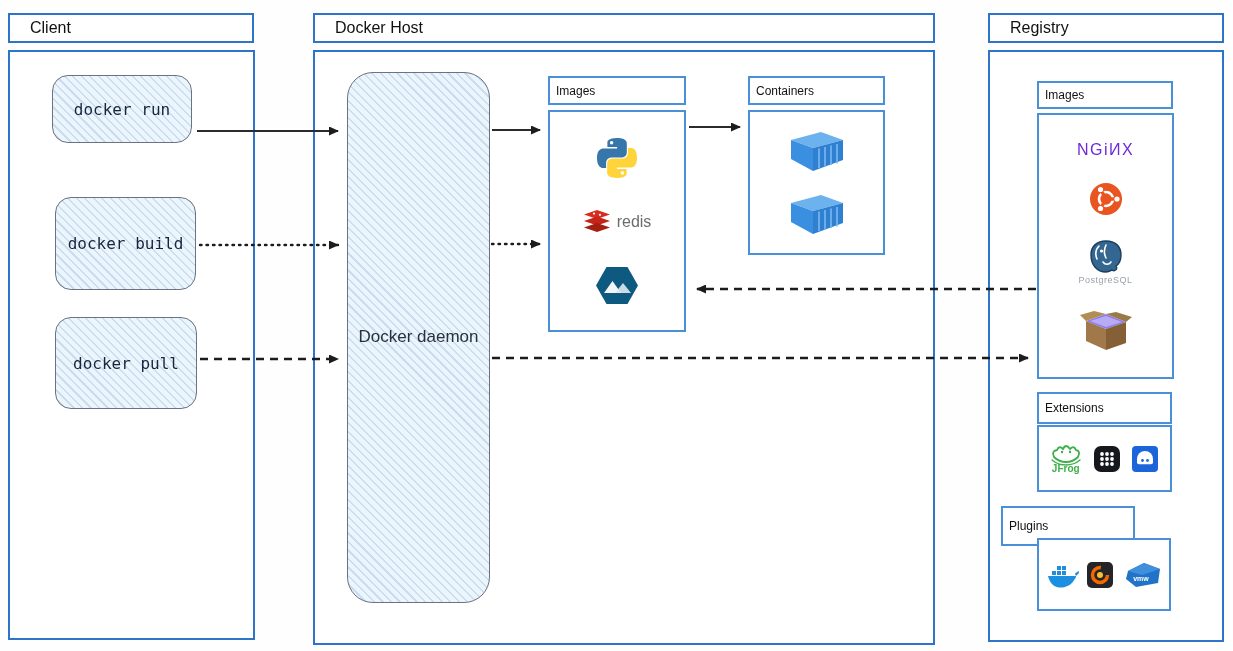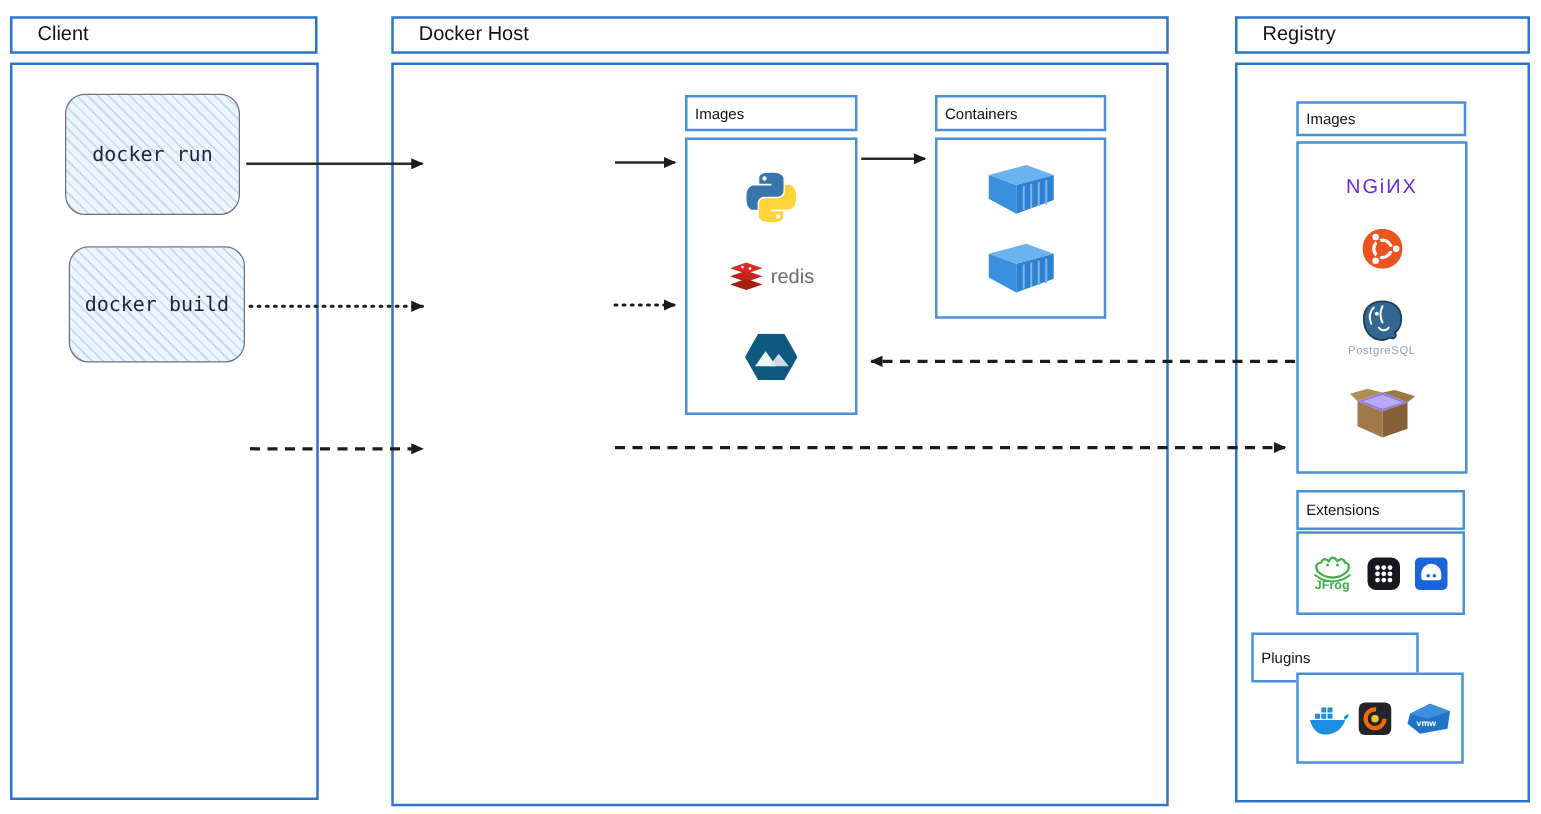--- a/index.html
+++ b/index.html
@@ -34,32 +34,38 @@
 </head>
 <body>
 
 <div class="canvas">
 
   <div class="abs title-box" style="left:8px;top:13px;width:246px;height:30px">
     <span>Client</span>
   </div>
   <div class="abs section-box" style="left:8px;top:50px;width:247px;height:590px"></div>
 
-  <div class="abs sketch" style="left:52px;top:75px;width:140px;height:97px">
+  <div class="abs sketch" style="left:52px;top:75px;width:140px;height:68px">
     <span class="cmd">docker run</span>
   </div>
   <div class="abs sketch" style="left:55px;top:197px;width:141px;height:93px">
     <span class="cmd">docker build</span>
   </div>
+  <div class="abs sketch" style="left:55px;top:317px;width:142px;height:92px">
+    <span class="cmd">docker pull</span>
+  </div>
 
   <div class="abs title-box" style="left:313px;top:13px;width:622px;height:30px">
     <span>Docker Host</span>
   </div>
   <div class="abs section-box" style="left:313px;top:50px;width:622px;height:595px"></div>
 
+  <div class="abs sketch" style="left:347px;top:72px;width:143px;height:531px;border-radius:26px">
+    <span class="daemon-label">Docker daemon</span>
+  </div>
 
   <div class="abs sub-title" style="left:548px;top:76px;width:138px;height:29px">
     <span>Images</span>
   </div>
   <div class="abs sub-box" style="left:548px;top:110px;width:138px;height:222px;padding:10px 0">
     <svg width="40" height="40" viewBox="0 0 112 112">
       <path fill="#3776ab" d="M55.9 0C27.3 0 29.1 12.4 29.1 12.4l.03 12.8h27.3v3.9H18.3S0 27 0 55.9 16 83.7 16 83.7h9.5V70.4s-.5-16 15.7-16h27.1s15.2.2 15.2-14.7V15.2S85.9 0 55.9 0zM40.9 8.6a4.9 4.9 0 1 1 0 9.8 4.9 4.9 0 0 1 0-9.8z"></path>
       <path fill="#ffd43b" d="M56.1 111.8c28.6 0 26.8-12.4 26.8-12.4l-.03-12.8H55.6v-3.9h38.1s18.3 2.1 18.3-26.8-16-27.8-16-27.8h-9.5v13.3s.5 16-15.7 16H43.7s-15.2-.2-15.2 14.7v24.5s-2.3 15.2 27.6 15.2zM71.1 103.2a4.9 4.9 0 1 1 0-9.8 4.9 4.9 0 0 1 0 9.8z"></path>
     </svg>
     <div class="redis-row">

